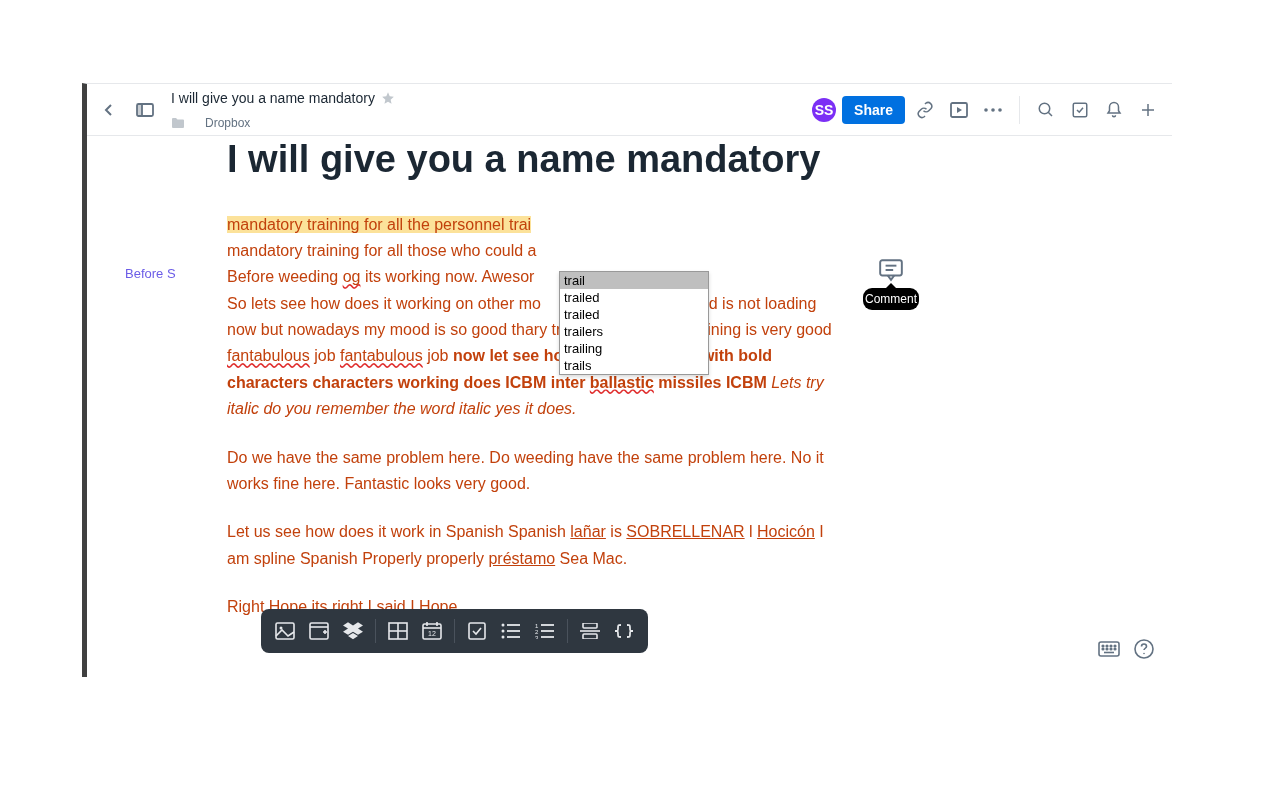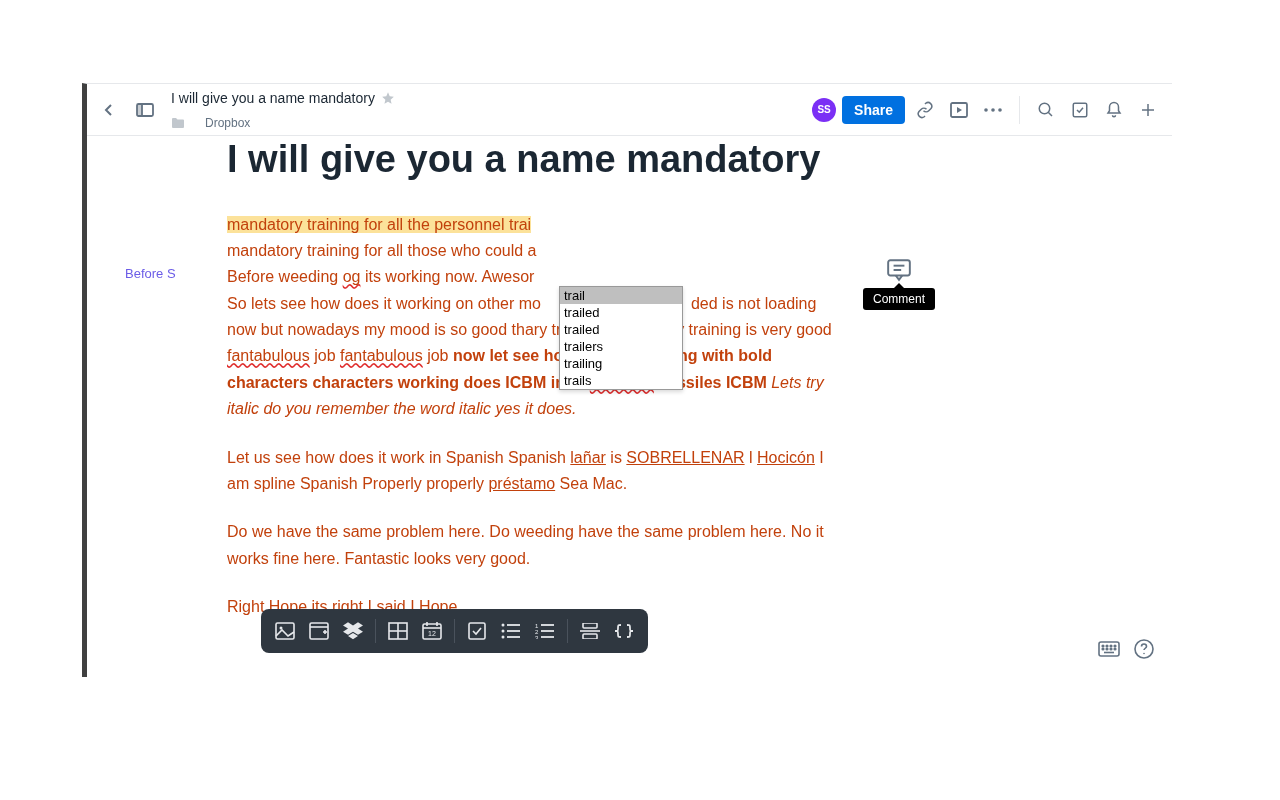--- a/index.html
+++ b/index.html
@@ -10,45 +10,45 @@
 .icon-btn { width: 28px; height: 28px; display: flex; align-items: center; justify-content: center; cursor: pointer; color: #637282; border-radius: 4px; }
 .title-stack { display: flex; flex-direction: column; margin-left: 4px; }
 .title-row { display: flex; align-items: center; gap: 6px; }
 .doc-title { font-size: 14px; color: #1b2733; }
 .star-icon { color: #c1c7cd; cursor: pointer; }
 .loc-row { display: flex; align-items: center; gap: 20px; margin-top: 10px; }
 .folder-icon { color: #c1c7cd; }
 .loc-text { font-size: 12px; color: #637282; }
 .hdr-spacer { flex: 1; }
 .hdr-right { display: flex; align-items: center; gap: 6px; }
-.avatar { width: 24px; height: 24px; border-radius: 50%; background: #7b2ff5; color: #fff; font-size: 10px; font-weight: 600; display: flex; align-items: center; justify-content: center; }
+.avatar { width: 24px; height: 24px; border-radius: 50%; background: #7b2ff5; color: #fff; font-size: 14px; font-weight: 600; display: flex; align-items: center; justify-content: center; }
 .share-btn { background: #0070e0; color: #fff; font-size: 14px; font-weight: 600; padding: 6px 12px; border: none; border-radius: 4px; cursor: pointer; }
 .divider-v { width: 1px; height: 28px; background: #e6e8eb; margin: 0 6px; }
 .content-wrapper { position: relative; height: calc(100% - 52px); }
 .content { height: 100%; overflow-y: scroll; padding: 0 0 60px 0; }
 .content::-webkit-scrollbar { width: 16px; }
 .content::-webkit-scrollbar-track { background: #f4f5f7; }
 .content::-webkit-scrollbar-thumb { background: #c1c7cd; border: 3px solid #f4f5f7; border-radius: 0; }
 .content::-webkit-scrollbar-button { display: block; height: 16px; background: #f4f5f7; }
 .content::-webkit-scrollbar-button:vertical:start { background: #f4f5f7 center/10px no-repeat; }
 .doc-body { max-width: 730px; margin-left: 140px; }
 .doc-h1 { font-size: 38px; font-weight: 600; color: #1b2733; line-height: 1.25; margin-bottom: 28px; }
 .author-label { position: absolute; left: 38px; top: 130px; font-size: 13px; color: #6b5ce7; }
 .para { font-size: 16px; line-height: 1.65; color: #c2410c; margin-bottom: 22px; max-width: 620px; }
 .hl { background: #fce29a; }
 .squiggle { text-decoration: underline wavy #e02f2f; text-decoration-skip-ink: none; }
 .uline { text-decoration: underline; }
 .bold { font-weight: 700; }
 .italic { font-style: italic; }
-.autocomplete { position: absolute; left: 472px; top: 150px; width: 124px; background: #fff; border: 1px solid #999; font-size: 13px; font-family: Arial, sans-serif; box-shadow: 0 2px 4px rgba(0,0,0,0.15); }
+.autocomplete { position: absolute; left: 472px; top: 135px; width: 150px; background: #fff; border: 1px solid #999; font-size: 13px; font-family: Arial, sans-serif; box-shadow: 0 2px 4px rgba(0,0,0,0.15); }
 .ac-item { padding: 1px 4px; cursor: pointer; color: #000; }
 .ac-item.sel { background: #bfbfbf; }
 .comment-bubble { position: absolute; left: 776px; top: 122px; display: flex; flex-direction: column; align-items: center; gap: 6px; }
 .bubble-icon { width: 26px; height: 24px; cursor: pointer; color: #637282; }
-.tooltip { background: #000; color: #fff; font-size: 12px; padding: 4px 10px; border-radius: 3px; position: relative; }
+.tooltip { background: #000; color: #fff; font-size: 12px; padding: 4px 2px; border-radius: 9px; position: relative; }
 .tooltip::before { content:""; position:absolute; top:-5px; left:50%; transform:translateX(-50%); border:5px solid transparent; border-bottom-color:#000; border-top:none; }
 .insert-bar { position: absolute; left: 174px; bottom: 24px; background: #2f3740; border-radius: 8px; display: flex; align-items: center; padding: 6px 8px; gap: 2px; }
 .ib-btn { width: 32px; height: 32px; display:flex; align-items:center; justify-content:center; color:#e6e8eb; cursor:pointer; border-radius:4px; }
 .ib-div { width:1px; height:24px; background:#4a525c; margin:0 4px; }
 .br-corner { position:absolute; right:18px; bottom:18px; display:flex; gap:14px; align-items:center; }
 .kb-icon, .help-icon { color:#637282; cursor:pointer; }
 svg { display:block; }
 </style>
 </head>
 <body>
@@ -138,24 +138,24 @@
     <div class="content">
       <div class="author-label">Before S</div>
       <div class="doc-body">
         <h1 class="doc-h1">I will give you a name mandatory</h1>
         <div class="para">
           <span class="hl">mandatory training for all the personnel trai</span><br>
           <span>mandatory training for all those who could a</span><br>
           <span>Before weeding </span><span class="squiggle">og</span><span> its working now. Awesor</span><br>
           <span>So lets see how does it working on other mo</span><span style="display:inline-block;width:150px"></span><span>ded is not loading now but nowadays my mood is so good tha</span><span>ry training mandatory training is very good </span><span class="squiggle">fantabulous</span><span> job </span><span class="squiggle">fantabulous</span><span> job </span><span class="bold">now let see how does it working with bold characters characters working does ICBM inter </span><span class="bold squiggle">ballastic</span><span class="bold"> missiles ICBM </span><span class="italic">Lets try italic do you remember the word italic yes it does.</span>
         </div>
+        <div class="para">Do we have the same problem here. Do weeding have the same problem here. No it works fine here. Fantastic looks very good.</div>
         <div class="para">
           <span>Let us see how does it work in Spanish Spanish </span><span class="uline">lañar</span><span> is </span><span class="uline">SOBRELLENAR</span><span> l </span><span class="uline">Hocicón</span><span> I am spline Spanish Properly properly </span><span class="uline">préstamo</span><span> Sea Mac.</span>
         </div>
-        <div class="para">Do we have the same problem here. Do weeding have the same problem here. No it works fine here. Fantastic looks very good.</div>
         <div class="para">Right Hope its right I said I Hope.</div>
       </div>
     </div>
 
     <div class="autocomplete">
       <div class="ac-item sel">trail</div>
       <div class="ac-item">trailed</div>
       <div class="ac-item">trailed</div>
       <div class="ac-item">trailers</div>
       <div class="ac-item">trailing</div>

